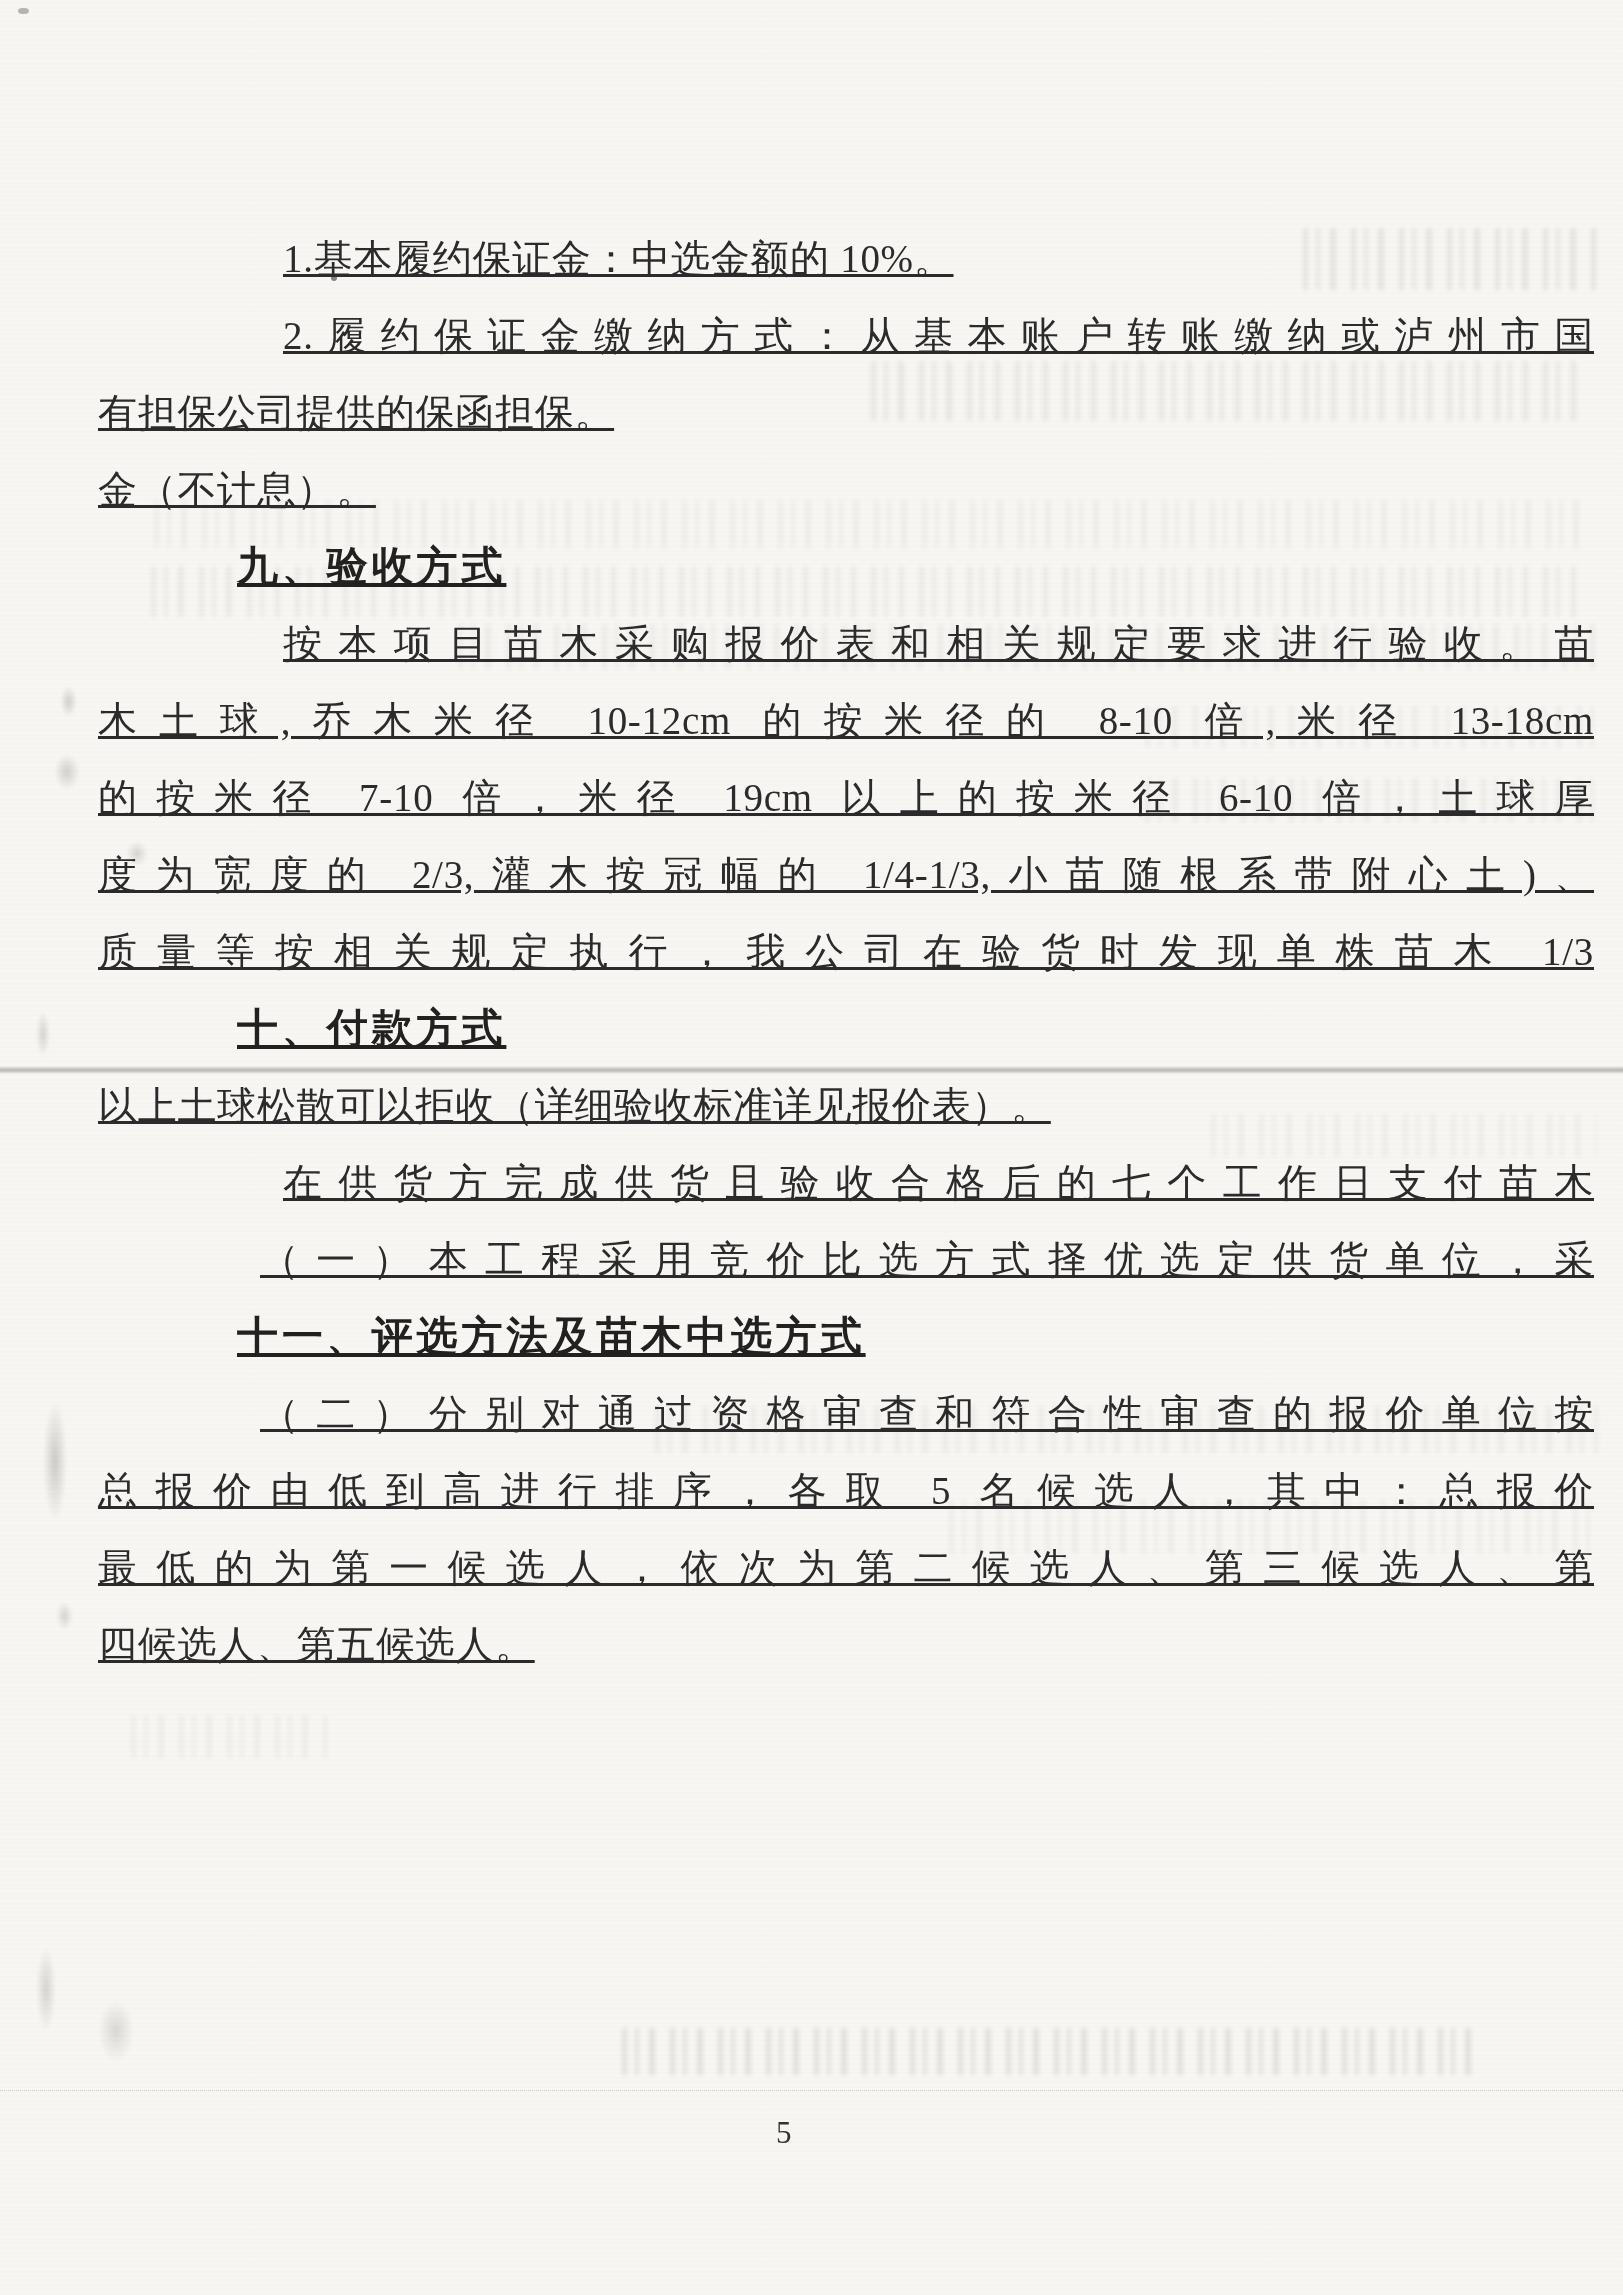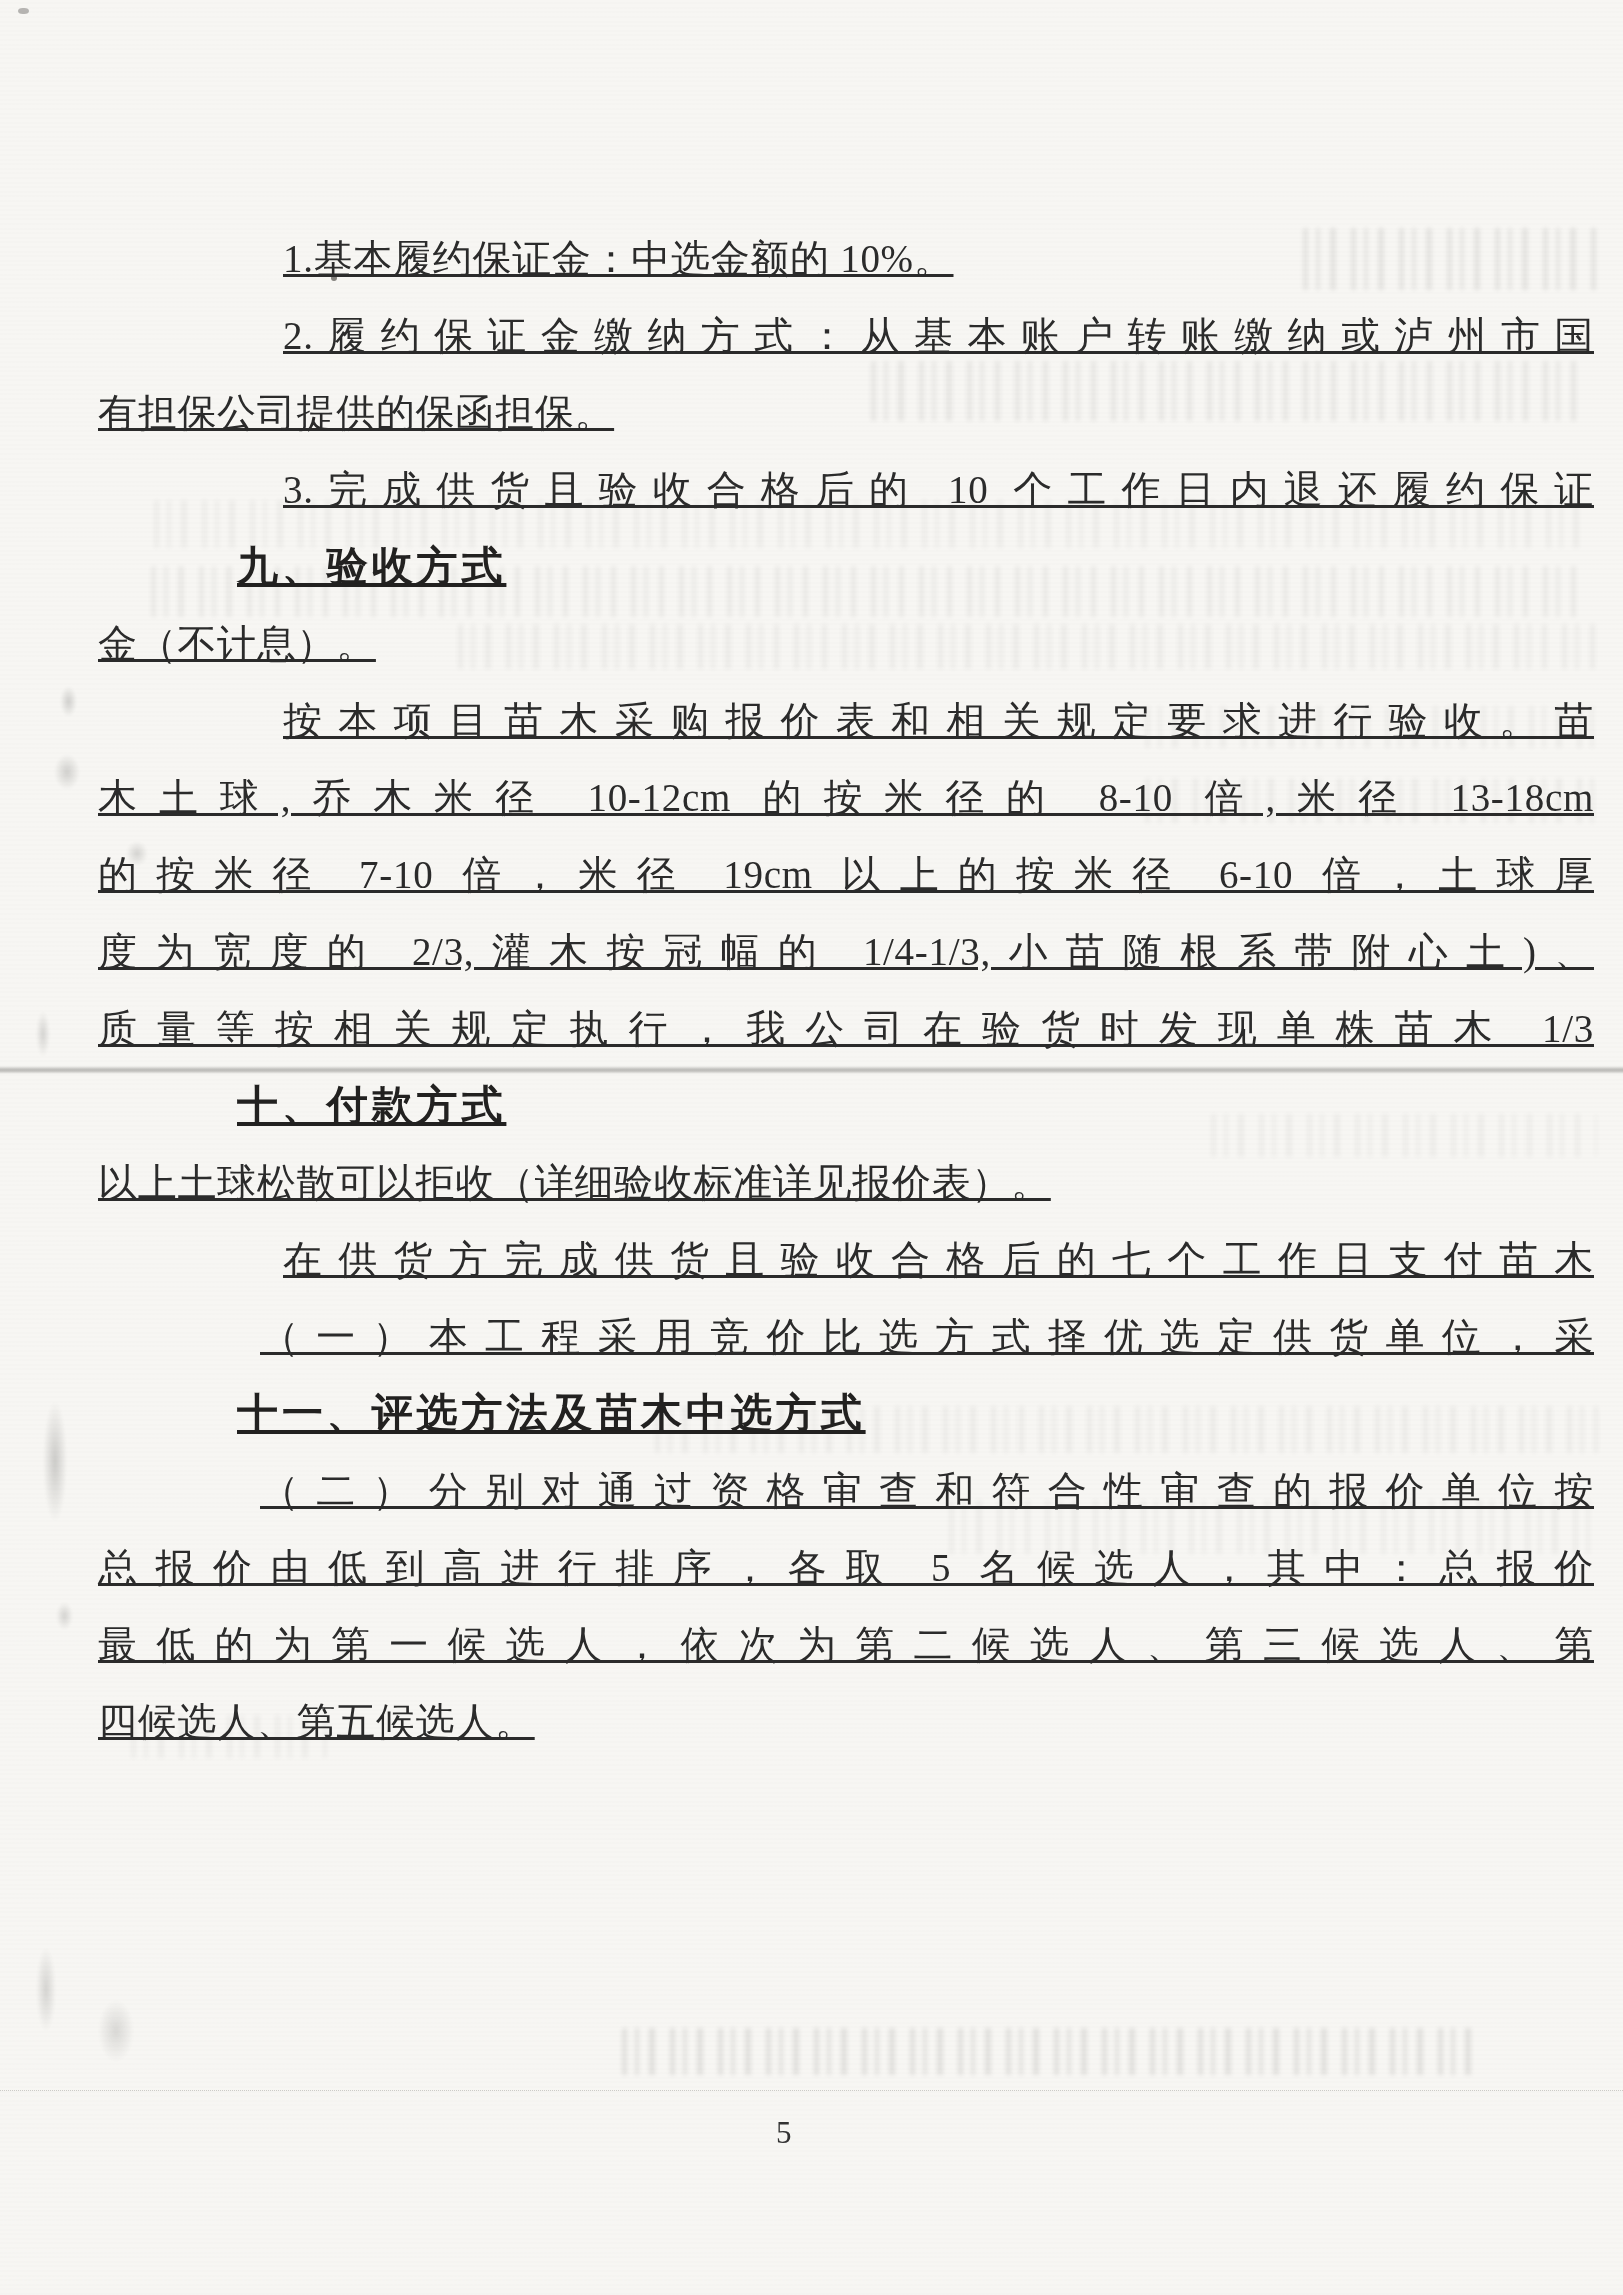--- a/index.html
+++ b/index.html
@@ -103,23 +103,22 @@
   <div class="smudge" style="left:56px;top:1602px;width:17px;height:27.5px;opacity:.40"></div>
   <div class="smudge" style="left:36px;top:1947px;width:19.6px;height:85px;opacity:.40"></div>
   <div class="smudge" style="left:98px;top:2000px;width:36px;height:62px;opacity:.35"></div>
   <div class="speck" style="left:331px;top:275px;width:5.9px;height:5.9px;opacity:.7"></div>
   <div class="speck" style="left:18.3px;top:7.9px;width:10.5px;height:6.5px;opacity:.4"></div>
 
   <div id="textblock">
     <div class="ln indent last">1.基本履约保证金：中选金额的 10%。</div>
     <div class="ln indent jf">2.履约保证金缴纳方式：从基本账户转账缴纳或泸州市国</div>
     <div class="ln last">有担保公司提供的保函担保。</div>
-    <div class="ln indent jf">3.完成供货且验收合格后的 10 个工作日内退还履约保证</div>
+    <div class="ln last">金（不计息）。</div>
     <div class="ln heading">九、验收方式</div>
-    <div class="ln last">金（不计息）。</div>
     <div class="ln indent jf">按本项目苗木采购报价表和相关规定要求进行验收。苗</div>
     <div class="ln jf">木土球,乔木米径 10-12cm 的按米径的 8-10 倍,米径 13-18cm</div>
     <div class="ln jf">的按米径 7-10 倍，米径 19cm 以上的按米径 6-10 倍，土球厚</div>
     <div class="ln jf">度为宽度的 2/3,灌木按冠幅的 1/4-1/3,小苗随根系带附心土)、</div>
     <div class="ln jf">质量等按相关规定执行，我公司在验货时发现单株苗木 1/3</div>
     <div class="ln heading">十、付款方式</div>
     <div class="ln last">以上土球松散可以拒收（详细验收标准详见报价表）。</div>
     <div class="ln indent jf">在供货方完成供货且验收合格后的七个工作日支付苗木</div>
     <div class="ln indent2 jf">（一）本工程采用竞价比选方式择优选定供货单位，采</div>
     <div class="ln heading">十一、评选方法及苗木中选方式</div>

